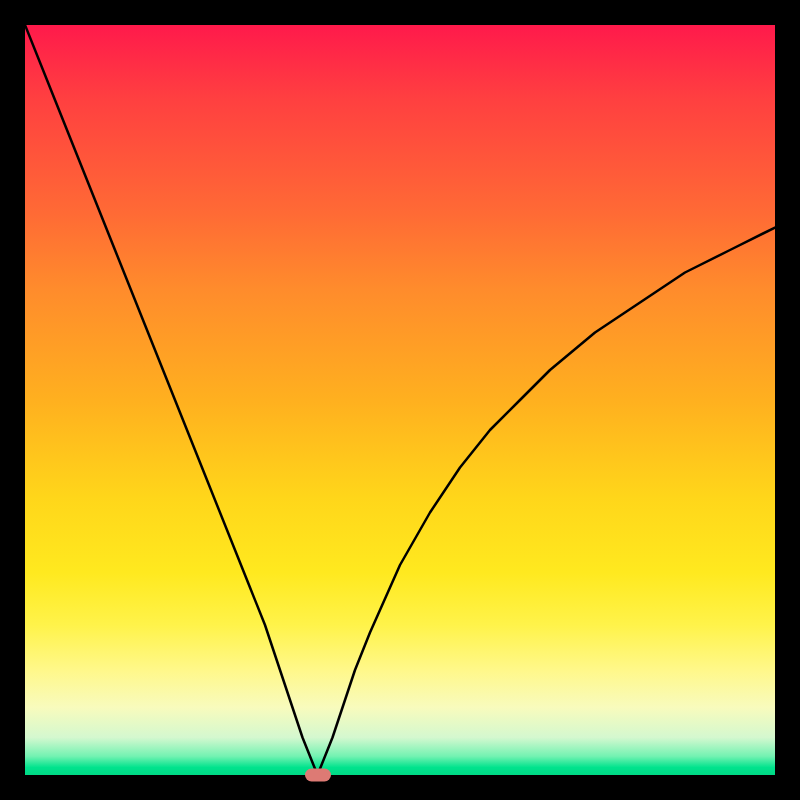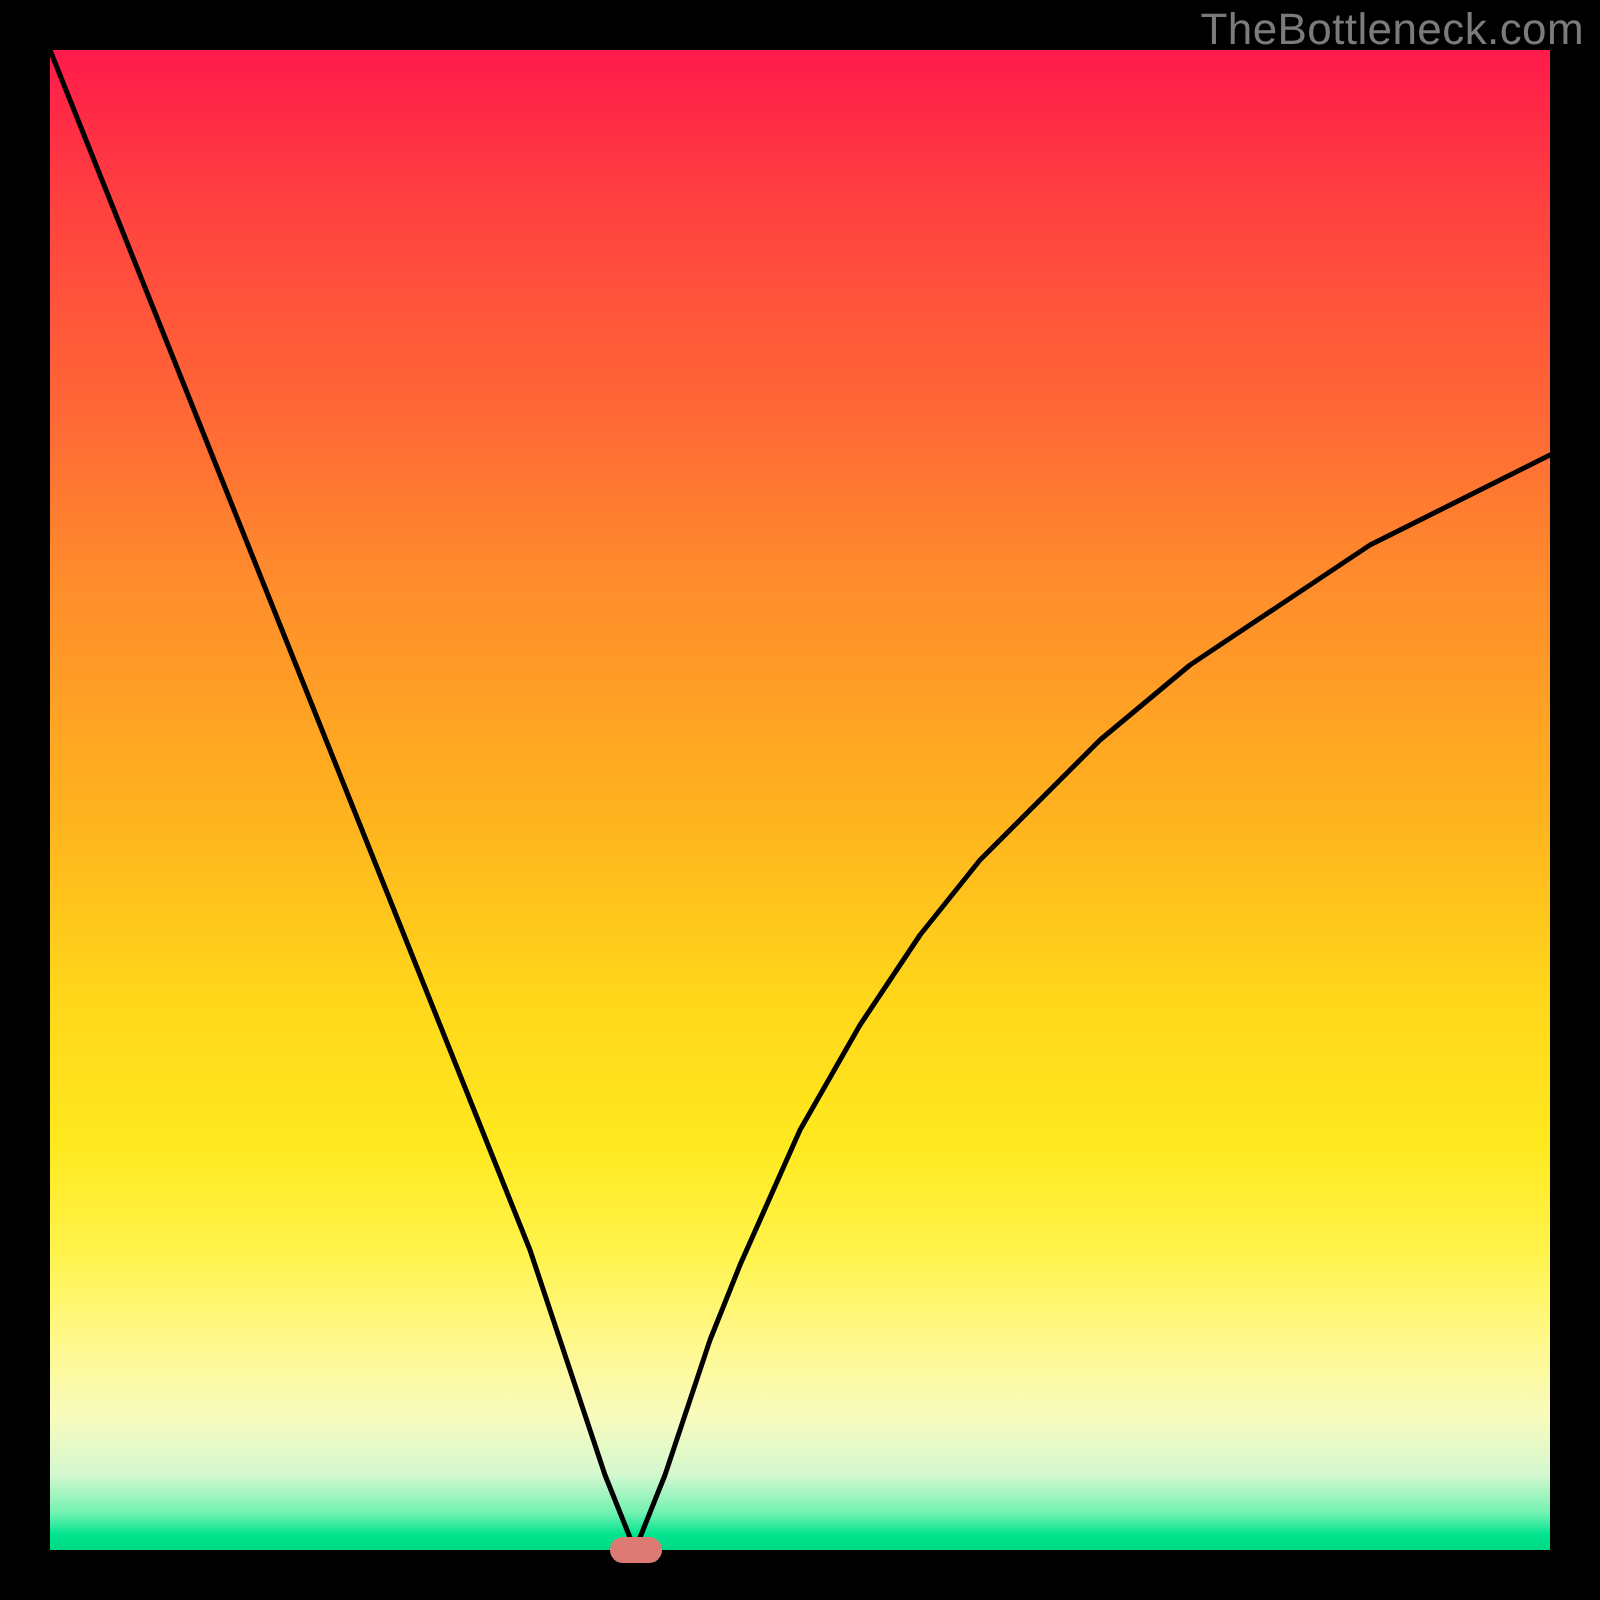--- a/index.html
+++ b/index.html
@@ -63,21 +63,20 @@
     color: #7b7b7b;
     font-size: 22px;
     font-weight: 500;
     letter-spacing: 0.2px;
   }
 </style>
 </head>
 <body>
 
 <div class="outer">
-  <div class="watermark">TheBottleneck.com</div>
   <div class="plot">
     <svg class="curve" viewBox="0 0 750 750" preserveAspectRatio="none">
       <path id="path-left" fill="none" stroke="#000" stroke-width="2.5" stroke-linecap="round" stroke-linejoin="round" d="M0.00 0.00 L30.00 75.00 L60.00 150.00 L90.00 225.00 L120.00 300.00 L150.00 375.00 L180.00 450.00 L210.00 525.00 L225.00 562.50 L240.00 600.00 L255.00 645.00 L262.50 667.50 L270.00 690.00 L277.50 712.50 L283.50 727.50 L288.00 738.75 L292.50 750.00"></path>
       <path id="path-right" fill="none" stroke="#000" stroke-width="2.5" stroke-linecap="round" stroke-linejoin="round" d="M292.50 750.00 L297.00 738.75 L301.50 727.50 L307.50 712.50 L315.00 690.00 L330.00 645.00 L345.00 607.50 L375.00 540.00 L405.00 487.50 L435.00 442.50 L465.00 405.00 L495.00 375.00 L525.00 345.00 L570.00 307.50 L615.00 277.50 L660.00 247.50 L705.00 225.00 L750.00 202.50"></path>
     </svg>
     <div class="marker" id="marker" style="left: 292.5px;"></div>
   </div>
 </div>
 
 </body></html>

